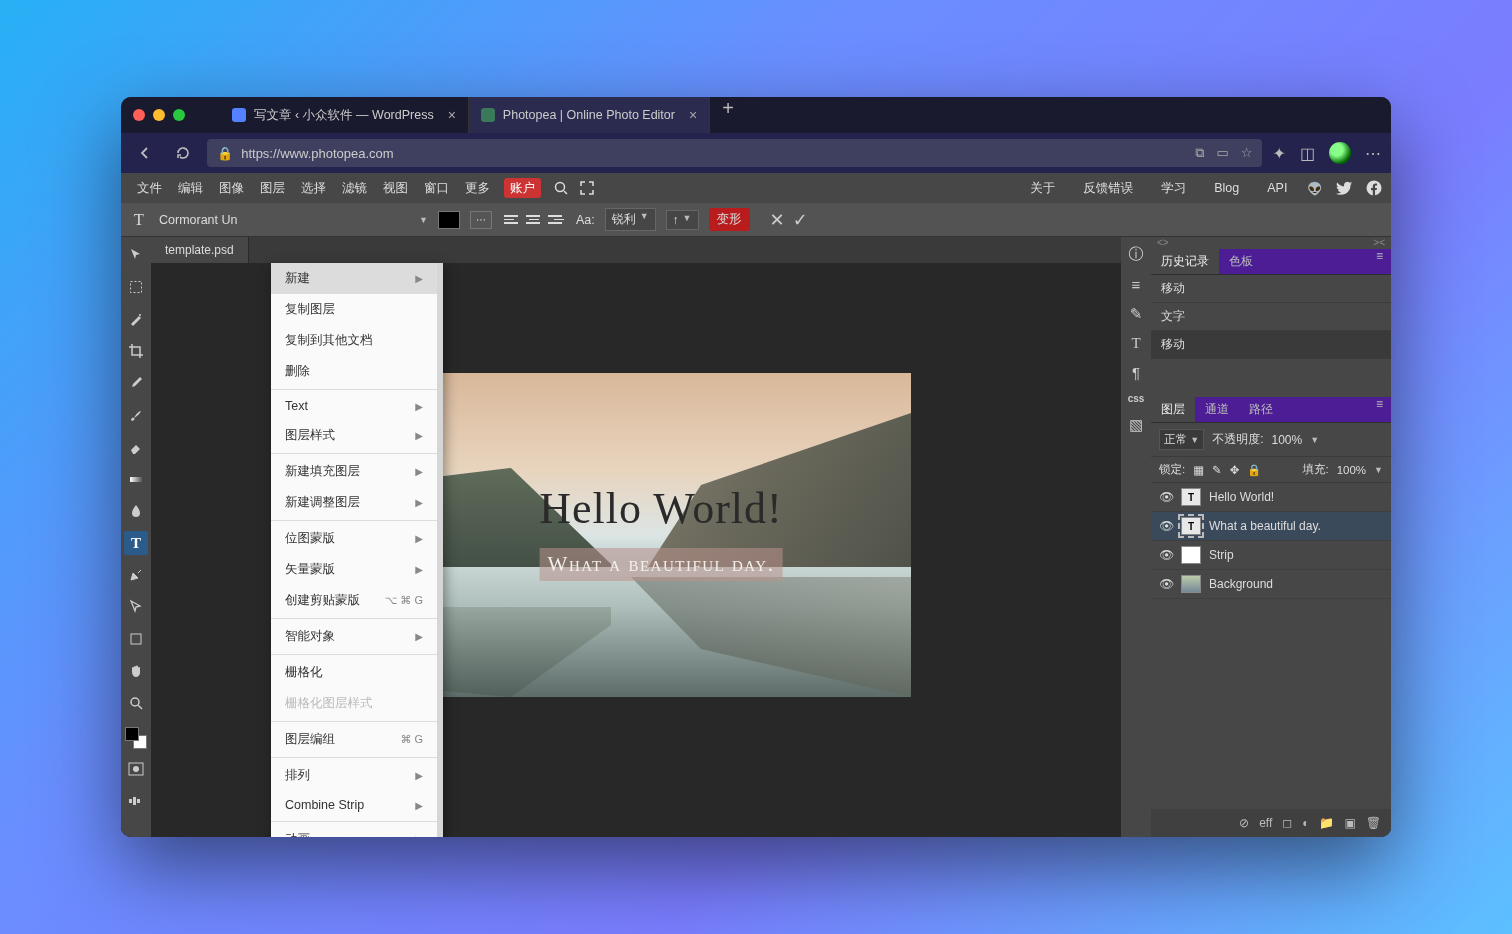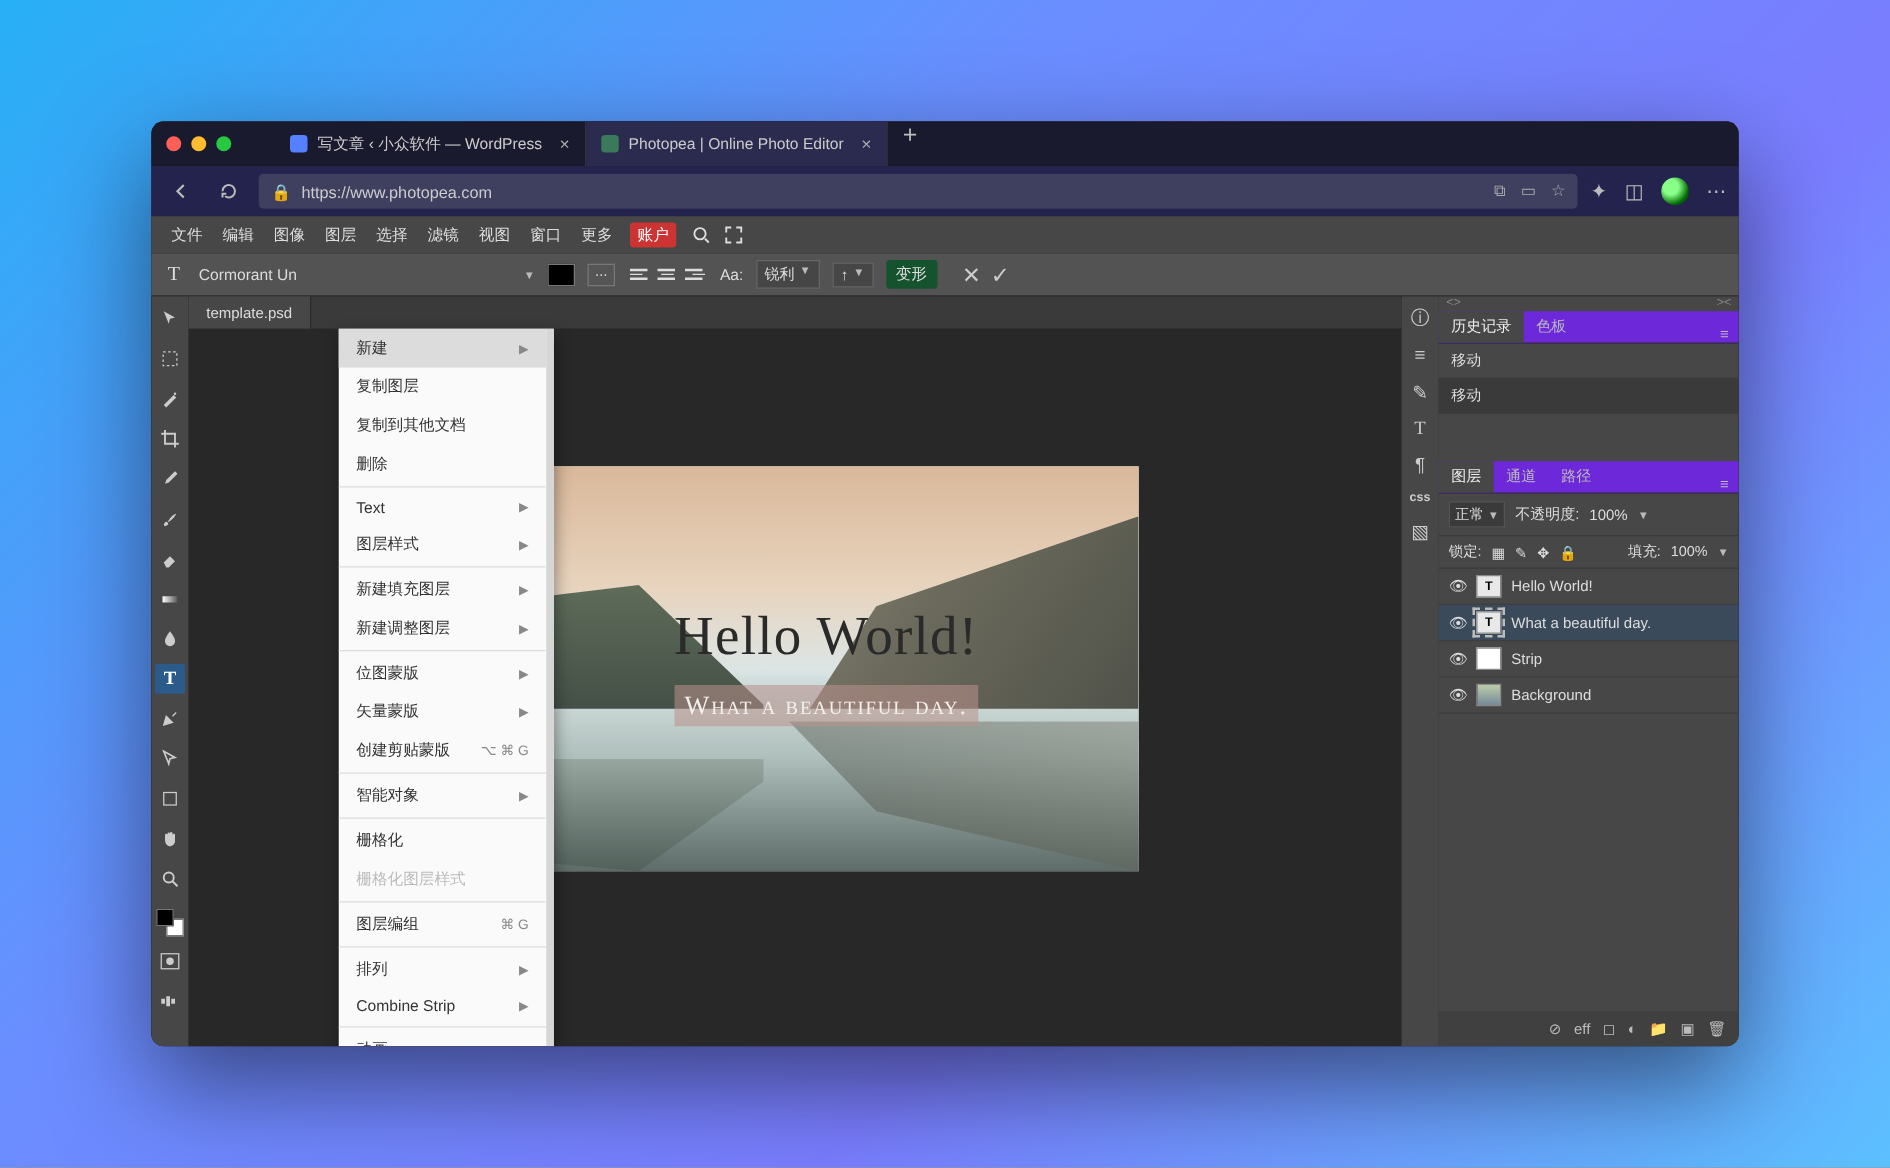--- a/index.html
+++ b/index.html
@@ -51,21 +51,21 @@
   }
   .opt-t { width:20px; height:20px; display:flex; align-items:center; justify-content:center; font-family: Georgia, serif; font-size:16px; }
   .opt-font { min-width: 90px; }
   .swatch { width:22px; height:18px; background:#000; border:1px solid #777; }
   .swatch2 { width:22px; height:18px; background:#555; border:1px solid #777; display:flex; align-items:center; justify-content:center; font-size:10px; }
   .align-group { display:flex; gap:2px; }
   .align-btn { width:20px; height:18px; display:flex; flex-direction:column; justify-content:center; gap:2px; cursor:pointer; padding:2px; }
   .align-btn span { height:1.5px; background:#ddd; }
   .optsel { background:#464646; padding:2px 6px; display:flex; align-items:flex-start; gap:4px; border:1px solid #666; font-size:12px; }
   .caret { font-size:9px; color:#bbb; }
-  .btn-plain { padding:3px 8px; background:#14532d; border-radius:3px; cursor:pointer; }
+  .btn-plain { padding:3px 8px; background:#b91c1c; border-radius:3px; cursor:pointer; }
   .checkx { display:flex; gap:8px; font-size:18px; color:#ccc; }
   .workspace { flex:1; display:flex; background:#2a2a2e; overflow:hidden; }
   .tool-col { width:30px; background:#474747; display:flex; flex-direction:column; align-items:center; padding-top:6px; gap:8px; }
   .tool { width:24px; height:24px; display:flex; align-items:center; justify-content:center; color:#ccc; cursor:pointer; border-radius:2px; }
   .tool.active { background:#2a5b8a; color:#fff; }
   .fgbg { width:22px; height:22px; position:relative; margin-top:4px; }
   .fgbg .bg { position:absolute; right:0; bottom:0; width:14px; height:14px; background:#fff; border:1px solid #777; }
   .fgbg .fg { position:absolute; left:0; top:0; width:14px; height:14px; background:#000; border:1px solid #777; }
   .doc-col { flex:1; display:flex; flex-direction:column; background:#282828; position:relative; }
   .doc-tabs { height:26px; background:#3a3a3a; display:flex; }
@@ -89,21 +89,21 @@
   .dd-item { padding:7px 14px; display:flex; justify-content:space-between; align-items:center; cursor:pointer; }
   .dd-item.sel { background:#dcdcdc; }
   .dd-item .arr { color:#888; font-size:10px; }
   .dd-item .sc { color:#888; font-size:11px; }
   .dd-item.dis { color:#bbb; }
   .dd-sep { height:1px; background:#ddd; margin:2px 0; }
   .side-tools { width:30px; background:#474747; display:flex; flex-direction:column; align-items:center; padding-top:8px; gap:12px; color:#ccc; }
   .side-tools .st { cursor:pointer; font-size:15px; }
   .panels { width:240px; background:#474747; display:flex; flex-direction:column; font-size:12px; color:#ddd; }
   .handle-row { height:12px; display:flex; justify-content:space-between; padding:0 6px; color:#888; font-size:10px; }
-  .panel-head { height:26px; background:#6d28d9; display:flex; align-items:flex-end; border-bottom:1px solid #2f2f2f; }
+  .panel-head { height:26px; background:#4c1d95; display:flex; align-items:flex-start; border-bottom:1px solid #2f2f2f; }
   .ptab { padding:0 10px; height:100%; display:flex; align-items:center; cursor:pointer; color:#bbb; }
   .ptab.active { background:#474747; color:#eee; }
   .pmenu { margin-left:auto; padding:0 8px; color:#bbb; cursor:pointer; }
   .hist-list, .layer-list { display:flex; flex-direction:column; }
   .hrow { padding:5px 10px; border-bottom:1px solid #3c3c3c; cursor:pointer; }
   .hrow.active { background:#3a3a3a; }
   .hist-pad { height:38px; }
   .props { padding:6px 8px; display:flex; align-items:center; gap:8px; border-bottom:1px solid #3a3a3a; }
   .props select, .props .sel { background:#3a3a3a; color:#ddd; border:1px solid #555; padding:2px 4px; font-size:11.5px; }
   .lock-row { padding:5px 8px; display:flex; align-items:center; gap:8px; font-size:11.5px; border-bottom:1px solid #3a3a3a; }
@@ -187,20 +187,38 @@
       <svg width="16" height="16" viewBox="0 0 16 16">
           <circle cx="7" cy="7" r="4.5" stroke="#ddd" stroke-width="1.5" fill="none"></circle>
           <line x1="11" y1="11" x2="14" y2="14" stroke="#ddd" stroke-width="1.5"></line>
         </svg>
     </div>
     <div class="icon" style="margin-left:10px;">
       <svg width="16" height="16" viewBox="0 0 16 16">
           <path d="M2 6V2h4 M14 6V2h-4 M2 10v4h4 M14 10v4h-4" stroke="#ddd" stroke-width="1.5" fill="none"></path>
         </svg>
     </div>
+    <div class="right">
+      <span class="m">关于</span>
+      <span class="m">反馈错误</span>
+      <span class="m">学习</span>
+      <span class="m">Blog</span>
+      <span class="m">API</span>
+      <span>👽</span>
+      <span>
+        <svg width="18" height="18" viewBox="0 0 24 24">
+            <path fill="#ddd" d="M23 5.5c-.8.4-1.7.6-2.6.8a4.6 4.6 0 0 0 2-2.5c-.9.5-1.9.9-2.9 1.1A4.5 4.5 0 0 0 12 9c0 .4 0 .7.1 1A12.8 12.8 0 0 1 3 4.8a4.5 4.5 0 0 0 1.4 6A4.5 4.5 0 0 1 2.3 10v.1a4.5 4.5 0 0 0 3.6 4.4 4.5 4.5 0 0 1-2 .1 4.5 4.5 0 0 0 4.2 3.1A9 9 0 0 1 1 19.5 12.7 12.7 0 0 0 7.9 21c8.3 0 12.8-6.8 12.8-12.8v-.6c.9-.6 1.7-1.4 2.3-2.3z"></path>
+          </svg>
+      </span>
+      <span>
+        <svg width="18" height="18" viewBox="0 0 24 24">
+            <path fill="#ddd" d="M22 12a10 10 0 1 0-11.6 9.9v-7H8v-2.9h2.4V9.8c0-2.4 1.4-3.7 3.6-3.7 1 0 2.1.2 2.1.2v2.3h-1.2c-1.2 0-1.5.7-1.5 1.5v1.8h2.6l-.4 2.9h-2.2v7A10 10 0 0 0 22 12z"></path>
+          </svg>
+      </span>
+    </div>
   </div>
 
   <div class="optbar">
     <div class="opt-t">T</div>
     <div class="opt-font">Cormorant Un</div>
     <div style="flex-basis:150px;"></div>
     <span class="caret">▼</span>
     <div class="swatch"></div>
     <div class="swatch2">⋯</div>
     <div class="align-group">
@@ -454,20 +472,21 @@
           <span>&gt;&lt;</span>
         </div>
 
       <div class="panel-head">
         <div class="ptab active">历史记录</div>
         <div class="ptab">色板</div>
         <div class="pmenu">≡</div>
       </div>
       <div class="hist-list">
         <div class="hrow">移动</div>
+        <div class="hrow">文字</div>
         <div class="hrow active">移动</div>
         <div class="hist-pad"></div>
       </div>
 
       <div class="panel-head">
         <div class="ptab active">图层</div>
         <div class="ptab">通道</div>
         <div class="ptab">路径</div>
         <div class="pmenu">≡</div>
       </div>

